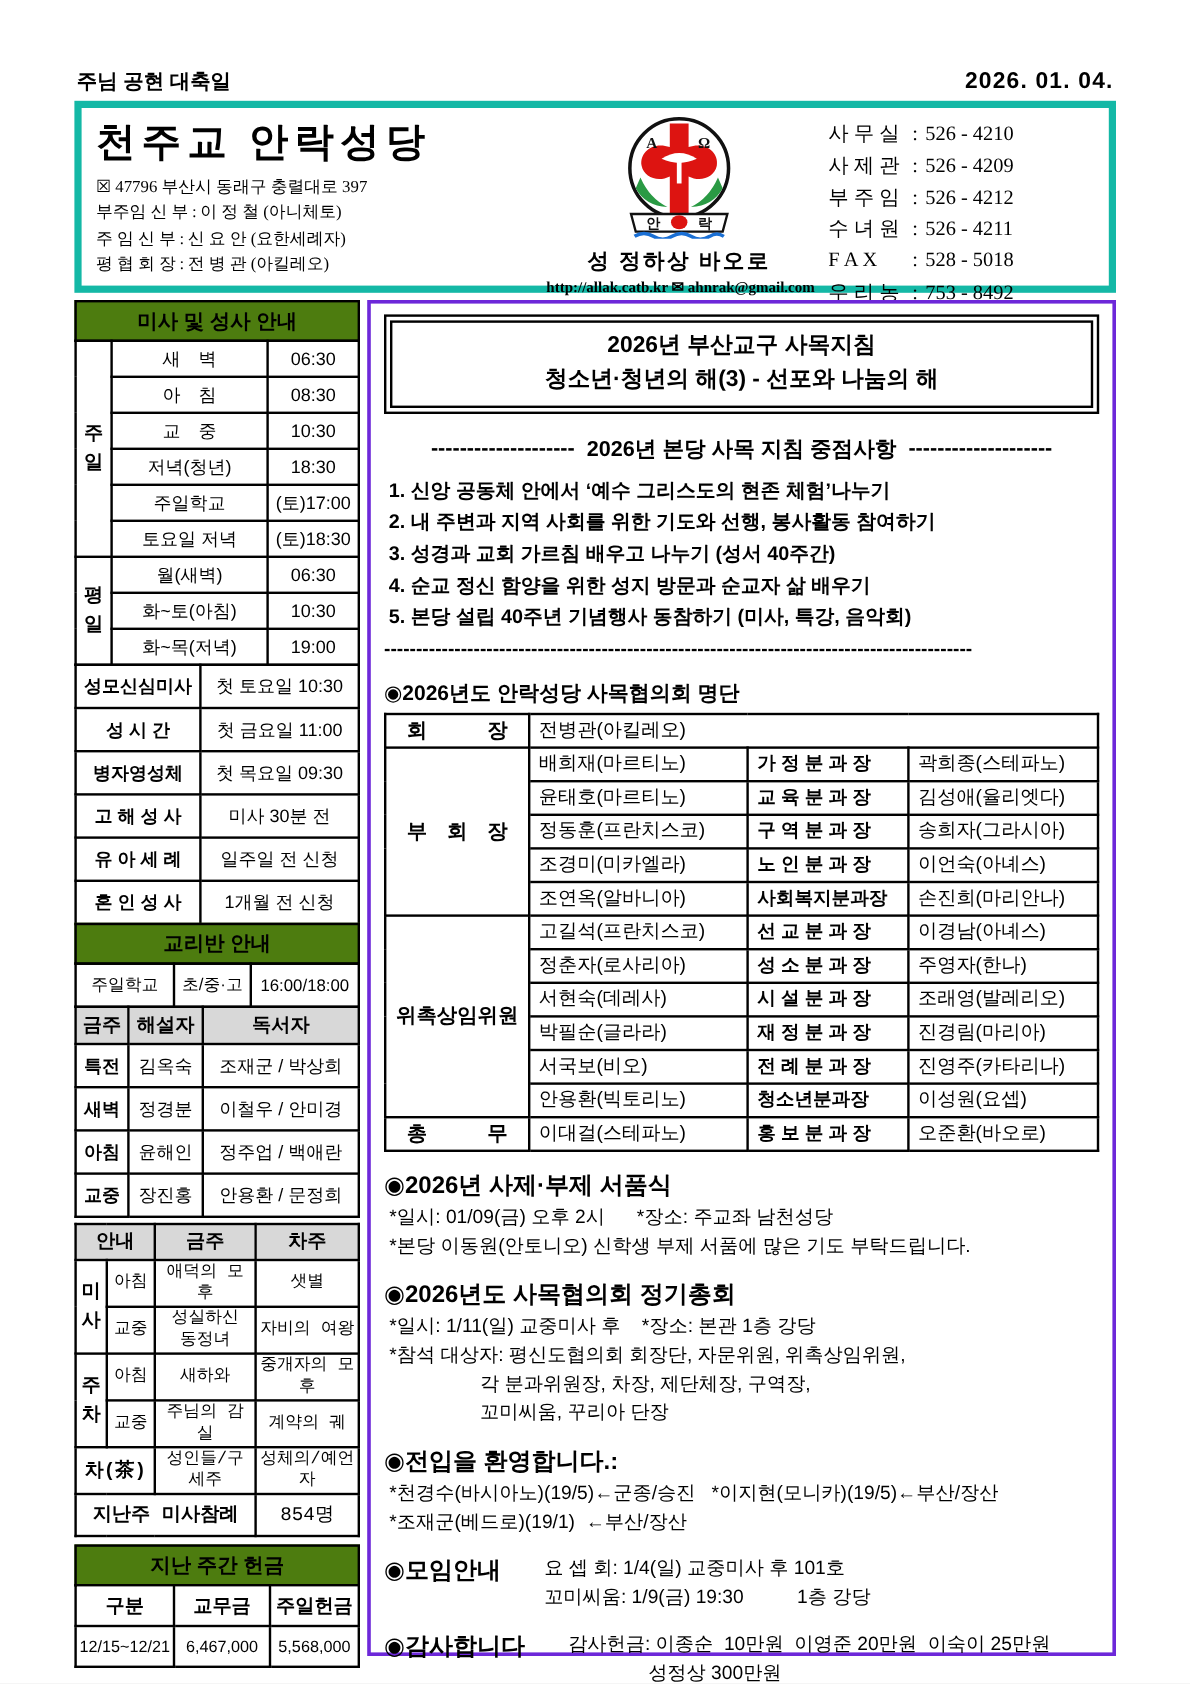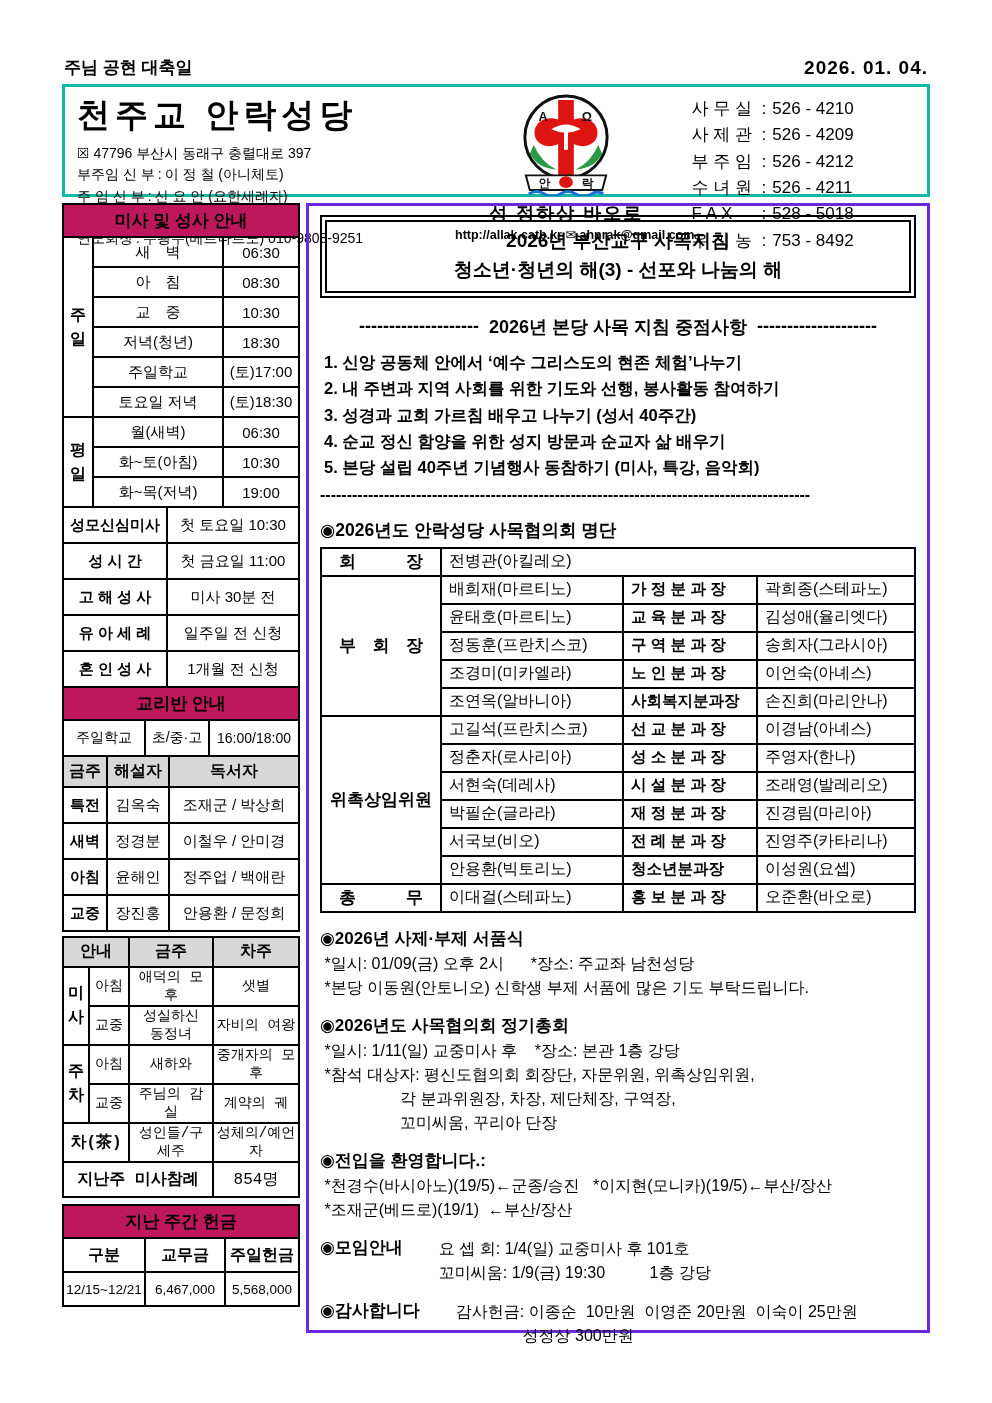--- a/index.html
+++ b/index.html
@@ -7,40 +7,40 @@
   body { font-family:"Liberation Sans","DejaVu Sans",sans-serif; color:#000; }
   .page { position:relative; width:992px; height:1403px; background:#fff; margin:0 auto;
           padding:56px 62px 0; overflow:hidden; }
 
   
   .topbar { display:flex; justify-content:space-between; align-items:flex-end; padding:0 2px 5px; }
   .feast { font-weight:bold; font-size:17px; }
   .date  { font-weight:bold; font-size:19px; letter-spacing:1px; }
 
   
-  .headerbox { border:3px solid #14b8a6; display:flex; padding:6px 10px 6px 12px; height:113px; }
+  .headerbox { border:6px solid #14b8a6; display:flex; padding:6px 10px 6px 12px; height:160px;font-family:Liberation Serif, serif; }
   .hleft { width:45%; }
   .church-name { font-size:33px; font-weight:bold; letter-spacing:5px; margin:0 0 5px; white-space:nowrap; }
   .hline { font-size:14px; line-height:1.52; white-space:nowrap; }
   .hline .sep { padding:0 3px; }
   .hcenter { width:26.5%; text-align:center; padding-top:1px; }
   .patron { font-weight:bold; font-size:18px; letter-spacing:2px; margin-top:1px; white-space:nowrap; }
   .weburl { font-size:12.5px; font-weight:bold; margin-top:2px; white-space:nowrap; }
   .hright { width:28.5%; font-size:17px; line-height:1.55; padding:3px 0 0 14px; }
   .phone-row { display:flex; white-space:nowrap; }
   .phone-label { display:inline-block; width:68px; }
   .phone-row .sep { padding:0 6px 0 2px; }
 
   
   .cols { display:flex; gap:6px; margin-top:6px; }
   .leftcol { width:238px; flex:none; }
   .rightcol { flex:1; border:3px solid #6d28d9; padding:9px 11px 0; height:1130px; }
 
   
-  .sechdr { border:2px solid #000; background:#be185d; font-weight:bold; text-align:center;
+  .sechdr { border:2px solid #000; background:#4d7c0f; font-weight:bold; text-align:center;
             font-size:17px; padding:4px 0; margin-top:-2px; }
   table.lt { width:100%; border-collapse:collapse; margin-top:-2px; table-layout:fixed; }
   .lt td { border:2px solid #000; text-align:center; font-size:15px; padding:1px 2px; height:30px;
            overflow:hidden; }
   .lt .grp { font-weight:bold; white-space:pre-line; font-size:16px; line-height:1.5; }
   .lt .bold { font-weight:bold;margin-top:42px; }
   .sacr td { height:36px; }
   .sacr .bold { font-size:15px; }
   .cat td { height:36px; font-size:14px; }
   .rdr td { height:36px; font-size:15px; }
@@ -62,21 +62,21 @@
   .divider { font-weight:bold; white-space:nowrap; overflow:hidden; margin-top:5px; font-size:16px; }
   .council-title { font-weight:bold; font-size:17.5px; margin-top:14px; }
   table.ct { width:100%; border-collapse:collapse; margin-top:5px; table-layout:fixed; }
   .ct td { border:2px solid #000; font-size:16px; height:28px; padding:0 7px; white-space:nowrap;
            overflow:hidden; }
   .ct .role { font-weight:bold; font-size:15.5px; }
   .ct .vlabel { text-align:center; font-weight:bold; font-size:17px; padding:0 2px; }
   .jlabel { display:flex; justify-content:space-between; padding:0 10px; font-weight:bold; font-size:17px; }
 
   .notice { margin-top:14px; }
-  .ntitle { font-weight:bold; font-size:17px; white-space:nowrap; }
+  .ntitle { font-weight:bold; font-size:20px; white-space:nowrap; }
   .nbody { font-size:16px; white-space:pre-wrap; line-height:1.5; margin-top:2px; }
   .notice-flex { display:flex; gap:16px; }
   .notice-flex .nbody { margin-top:1px;margin-left:20px; }
 </style>
 </head>
 <body>
 
 <div class="page">
 
   <div class="topbar">
@@ -92,23 +92,20 @@
         <span>47796 부산시 동래구 충렬대로 397</span>
       </div>
       <div class="hline">
         <span>부주임 신 부</span><span class="sep">:</span><span>이 정 철 (아니체토)</span>
       </div>
       <div class="hline">
         <span>주 임 신 부</span><span class="sep">:</span><span>신 요 안 (요한세례자)</span>
       </div>
       <div class="hline">
         <span>평 협 회 장</span><span class="sep">:</span><span>전 병 관 (아킬레오)</span>
-      </div>
-      <div class="hline">
-        <span>연도회장</span><span class="sep">:</span><span>주광두(베르나르도) 010-9808-9251</span>
       </div>
     </div>
     <div class="hcenter">
       <svg width="94" height="102" viewBox="0 0 96 104">
         <ellipse cx="48" cy="44" rx="42" ry="42" fill="#ffffff" stroke="#111" stroke-width="3"></ellipse>
         <path d="M40,6 L56,6 L56,26 C70,21 82,30 80,42 C78,52 66,56 56,51 L56,86 L40,86 L40,51 C30,56 18,52 16,42 C14,30 26,21 40,26 Z" fill="#dd1411"></path>
         <path d="M33,36 Q48,26 63,36 Q48,43 33,36" fill="#ffffff"></path>
         <rect x="46" y="33" width="4" height="24" fill="#ffffff"></rect>
         <path d="M15,52 Q23,70 38,77 Q19,76 11,61 Z" fill="#2a9a44"></path>
         <path d="M81,52 Q73,70 58,77 Q77,76 85,61 Z" fill="#2a9a44"></path>
@@ -224,20 +221,24 @@
         <tbody>
             <tr>
               <td class="bold">성모신심미사</td>
               <td>첫 토요일 10:30</td>
             </tr>
         <tr>
               <td class="bold">성 시 간</td>
               <td>첫 금요일 11:00</td>
             </tr>
         <tr>
+              <td class="bold">병자영성체</td>
+              <td>첫 목요일 09:30</td>
+            </tr>
+        <tr>
               <td class="bold">고 해 성 사</td>
               <td>미사 30분 전</td>
             </tr>
         <tr>
               <td class="bold">유 아 세 례</td>
               <td>일주일 전 신청</td>
             </tr>
         <tr>
               <td class="bold">혼 인 성 사</td>
               <td>1개월 전 신청</td>

